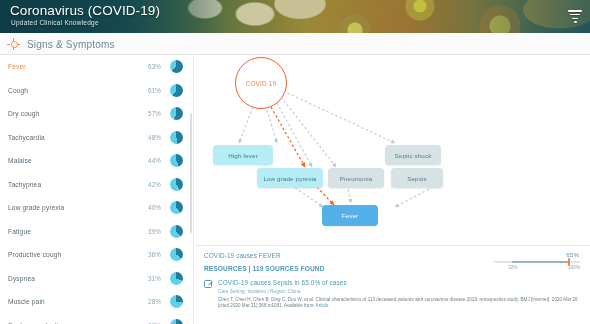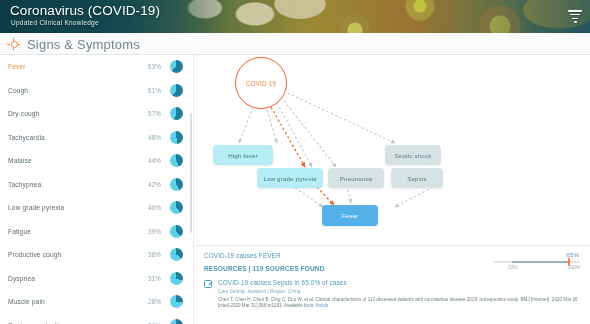--- a/index.html
+++ b/index.html
@@ -75,21 +75,21 @@
     position: absolute; left: 2.5px; top: 2.5px; width: 7px; height: 7px;
     border: 1.1px solid #f0873c; border-radius: 50%;
   }
   .virus-icon .sp {
     position: absolute; width: 1.1px; height: 3px; background: #f0873c; border-radius: 1px;
   }
   .virus-icon .sp.n { left: 5.4px; top: -0.4px; }
   .virus-icon .sp.s { left: 5.4px; top: 9.4px; }
   .virus-icon .sp.w { left: 0.4px; top: 5.4px; transform: rotate(90deg); }
   .virus-icon .sp.e { left: 10.4px; top: 5.4px; transform: rotate(90deg); }
-  .tab-label { font-size: 13px; color: #6e8894; letter-spacing: .2px; }
+  .tab-label { font-size: 10px; color: #6e8894; letter-spacing: .2px; }
 
   
   .left-panel {
     position: absolute; left: 0; top: 55px; width: 194px; height: 269px;
     background: #fff; border-right: 1px solid #e9ecee; overflow: hidden;
   }
   .sym-row {
     position: relative; height: 23.5px; display: flex; align-items: center;
     padding-left: 8px; cursor: pointer;
   }

